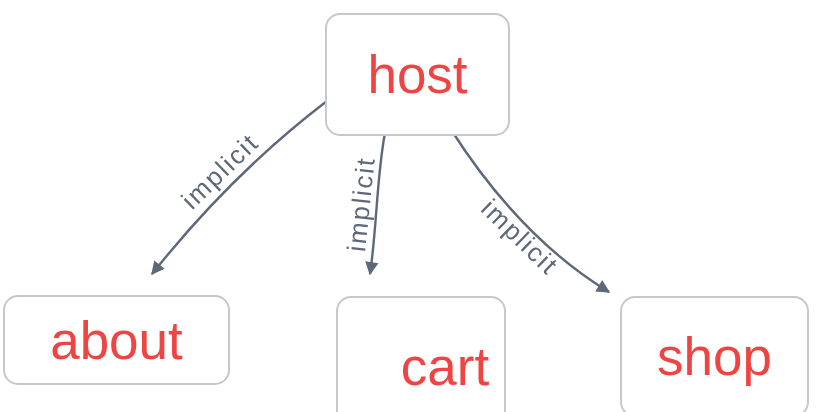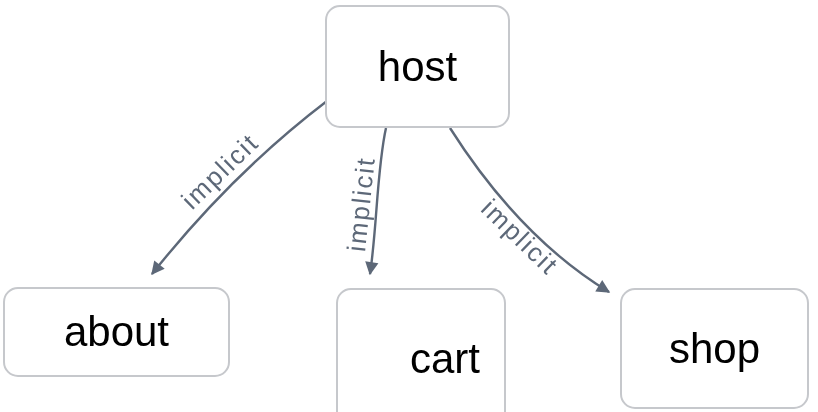--- a/index.html
+++ b/index.html
@@ -34,26 +34,27 @@
   .el2 { left: 361px; top: 204px; transform: translate(-50%,-50%) rotate(-84deg); }
   .el3 { left: 520px; top: 237px; transform: translate(-50%,-50%) rotate(44deg); }
   .node {
     position: absolute;
     display: flex;
     align-items: center;
     justify-content: center;
     background: #ffffff;
     border: 2.5px solid #c6c8cc;
     border-radius: 15px;
-    color: #000000;
-    font-size: 42px;
+    color: #ef4444;
+    font-size: 53px;
     line-height: 1;
     box-sizing: border-box;
     cursor: pointer;
     user-select: none;
+    margin-top: 8px;
   }
   .n-host  { left: 325px; top: 5px;   width: 185px; height: 123px; }
   .n-about { left: 3px;   top: 287px; width: 227px; height: 90px; }
   .n-cart  { left: 336px; top: 288px; width: 170px; height: 141px; padding-left: 48px; }
   .n-shop  { left: 620px; top: 288px; width: 189px; height: 121px; }
 </style>
 </head>
 <body>
 
 <div class="canvas">

